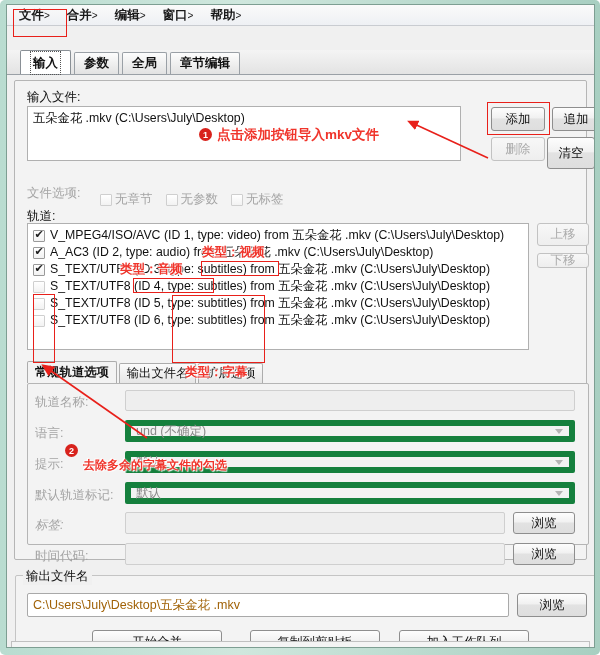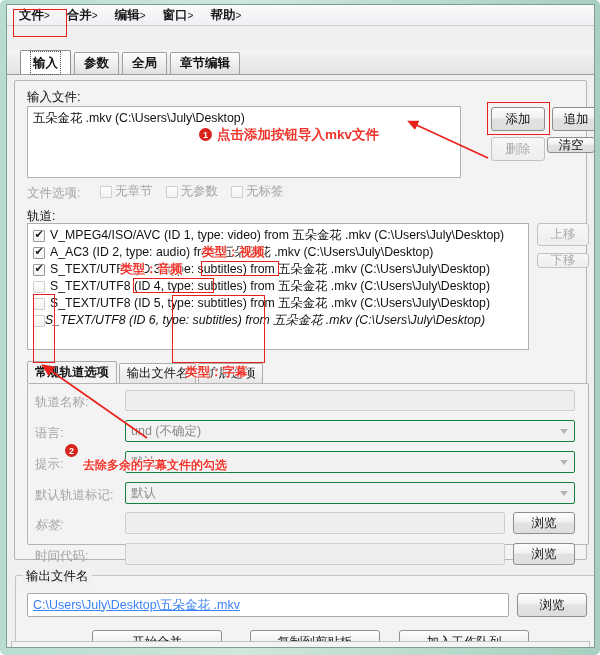--- a/index.html
+++ b/index.html
@@ -186,25 +186,25 @@
     position: absolute;
     background: #eeeeee;
     border: 1px solid #cfcfcf;
     border-radius: 2px;
     font-size: 12.5px;
     color: #777;
     display: flex;
     align-items: center;
     padding: 0 5px;
   }
-  .tinput.white { background: #ffffff; border-color: #a9a9a9; color: #3b82f6; text-decoration: underline; }
+  .tinput.white { background: #ffffff; border-color: #a9a9a9; color: #a16207; }
   .combo {
     position: absolute;
     background: #f2f2f2;
-    border: 1px solid #15803d;
+    border: 6px solid #15803d;
     border-radius: 2px;
     font-size: 12.5px;
     color: #8a8a8a;
     display: flex;
     align-items: center;
     padding: 0 5px;
   }
   .combo .arrow {
     position: absolute; right: 6px; top: 50%;
     width: 0; height: 0;
@@ -291,31 +291,31 @@
     <div class="tab"><span>全局</span></div>
     <div class="tab"><span>章节编辑</span></div>
   </div>
 
   <div id="page">
 
     <div class="panel" style="left:7px; top:5px; right:7px; height:480px;"></div>
 
     <div class="fieldlabel" style="left:20px; top:14px;">输入文件:</div>
 
-    <div class="listbox" style="left:20px; top:31px; width:434px; height:72px; padding-top:3px;">
+    <div class="listbox" style="left:20px; top:31px; width:434px; height:55px; padding-top:3px;">
       <div class="listrow">五朵金花 .mkv (C:\Users\July\Desktop)</div>
     </div>
 
     <div class="btn" style="left:484px; top:32px; width:54px; height:24px;">添加</div>
     <div class="btn" style="left:545px; top:32px; width:48px; height:24px;">追加</div>
     <div class="btn disabled" style="left:484px; top:62px; width:54px; height:24px;">删除</div>
-    <div class="btn" style="left:540px; top:62px; width:48px; height:16px;">清空</div>
+    <div class="btn" style="left:540px; top:62px; width:48px; height:32px;">清空</div>
 
     <div class="fieldlabel dim" style="left:20px; top:110px;">文件选项:</div>
-    <div style="position:absolute; left:93px; top:108px; display:flex; gap:13px; align-items:center;">
+    <div style="position:absolute; left:93px; top:116px; display:flex; gap:13px; align-items:center;">
       <div style="display:flex;align-items:center;gap:3px;">
         <span class="cb dim"></span>
         <span class="fieldlabel dim" style="position:static;">无章节</span>
       </div>
       <div style="display:flex;align-items:center;gap:3px;">
         <span class="cb dim"></span>
         <span class="fieldlabel dim" style="position:static;">无参数</span>
       </div>
       <div style="display:flex;align-items:center;gap:3px;">
         <span class="cb dim"></span>
@@ -345,21 +345,21 @@
         <span>S_TEXT/UTF8 (ID 3, type: subtitles) from 五朵金花 .mkv (C:\Users\July\Desktop)</span>
       </div>
       <div class="listrow" style="gap:5px;">
         <span class="cb dim"></span>
         <span>S_TEXT/UTF8 (ID 4, type: subtitles) from 五朵金花 .mkv (C:\Users\July\Desktop)</span>
       </div>
       <div class="listrow" style="gap:5px;">
         <span class="cb dim"></span>
         <span>S_TEXT/UTF8 (ID 5, type: subtitles) from 五朵金花 .mkv (C:\Users\July\Desktop)</span>
       </div>
-      <div class="listrow" style="font-style:italic;">
+      <div class="listrow" style="gap:5px;">
         <span class="cb dim"></span>
         <span>S_TEXT/UTF8 (ID 6, type: subtitles) from 五朵金花 .mkv (C:\Users\July\Desktop)</span>
       </div>
     </div>
 
     <div class="btn disabled" style="left:530px; top:148px; width:52px; height:23px;">上移</div>
     <div class="btn disabled" style="left:530px; top:178px; width:52px; height:15px;">下移</div>
 
     <div id="innertabs" style="left:20px; top:286px;">
       <div class="itab active"><span>常规轨道选项</span></div>

